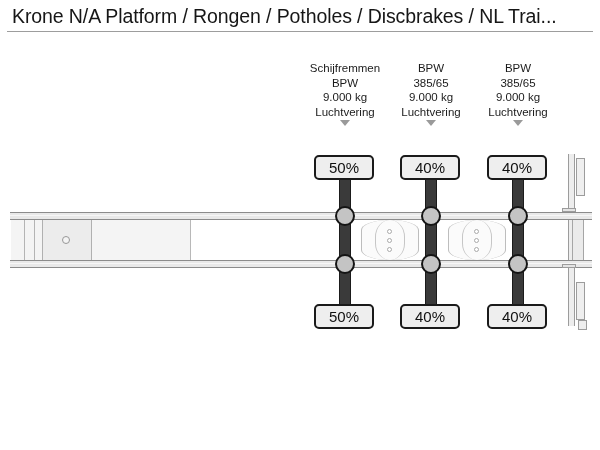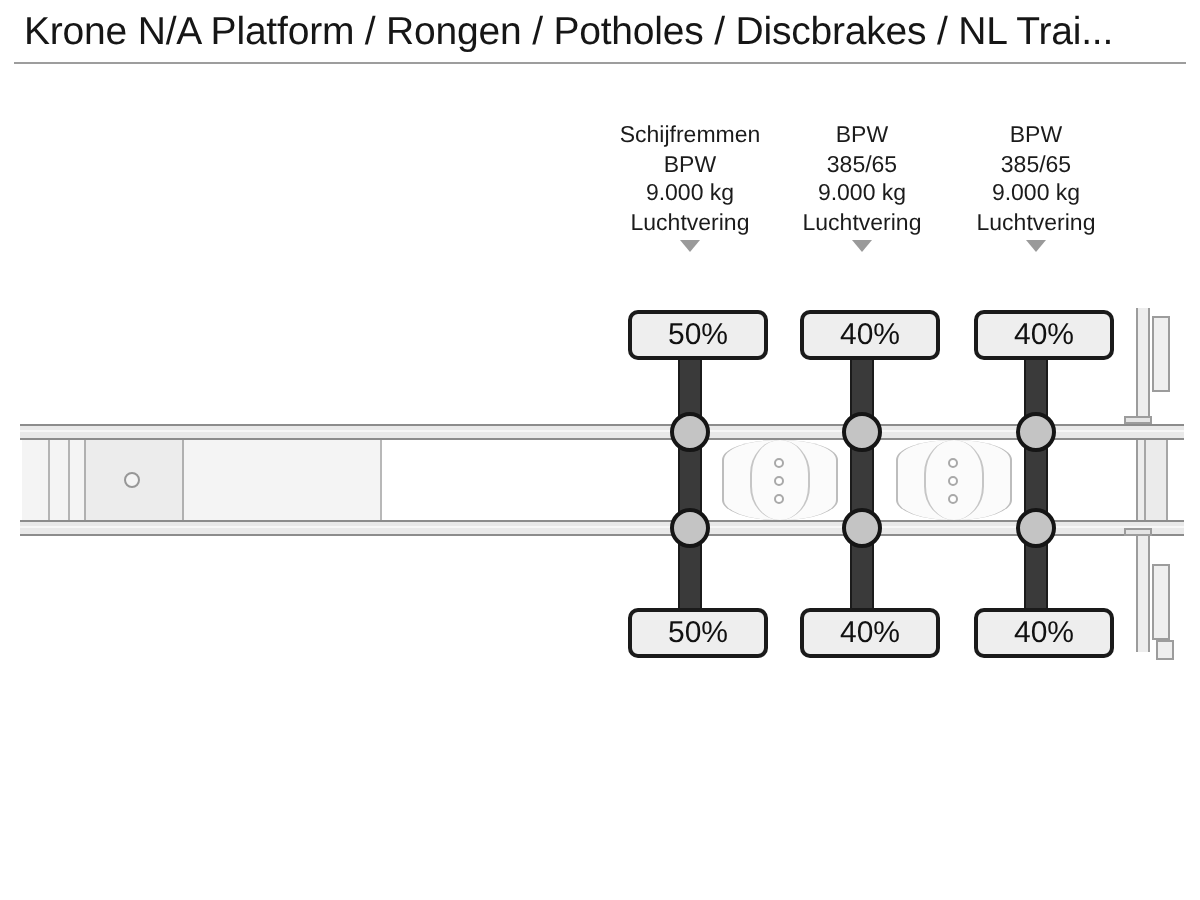--- a/index.html
+++ b/index.html
@@ -72,21 +72,21 @@
     margin: 1px auto 0 auto;
     width: 0; height: 0;
     border-left: 5px solid transparent;
     border-right: 5px solid transparent;
     border-top: 6px solid #9a9a9a;
   }
 
   
   .pct-badge {
     position: absolute;
-    width: 70px;
+    width: 60px;
     height: 25px;
     box-sizing: border-box;
     border: 2.5px solid #1a1a1a;
     border-radius: 5px;
     background: #eeeeee;
     display: flex;
     align-items: center;
     justify-content: center;
     font-size: 15px;
     color: #111111;

